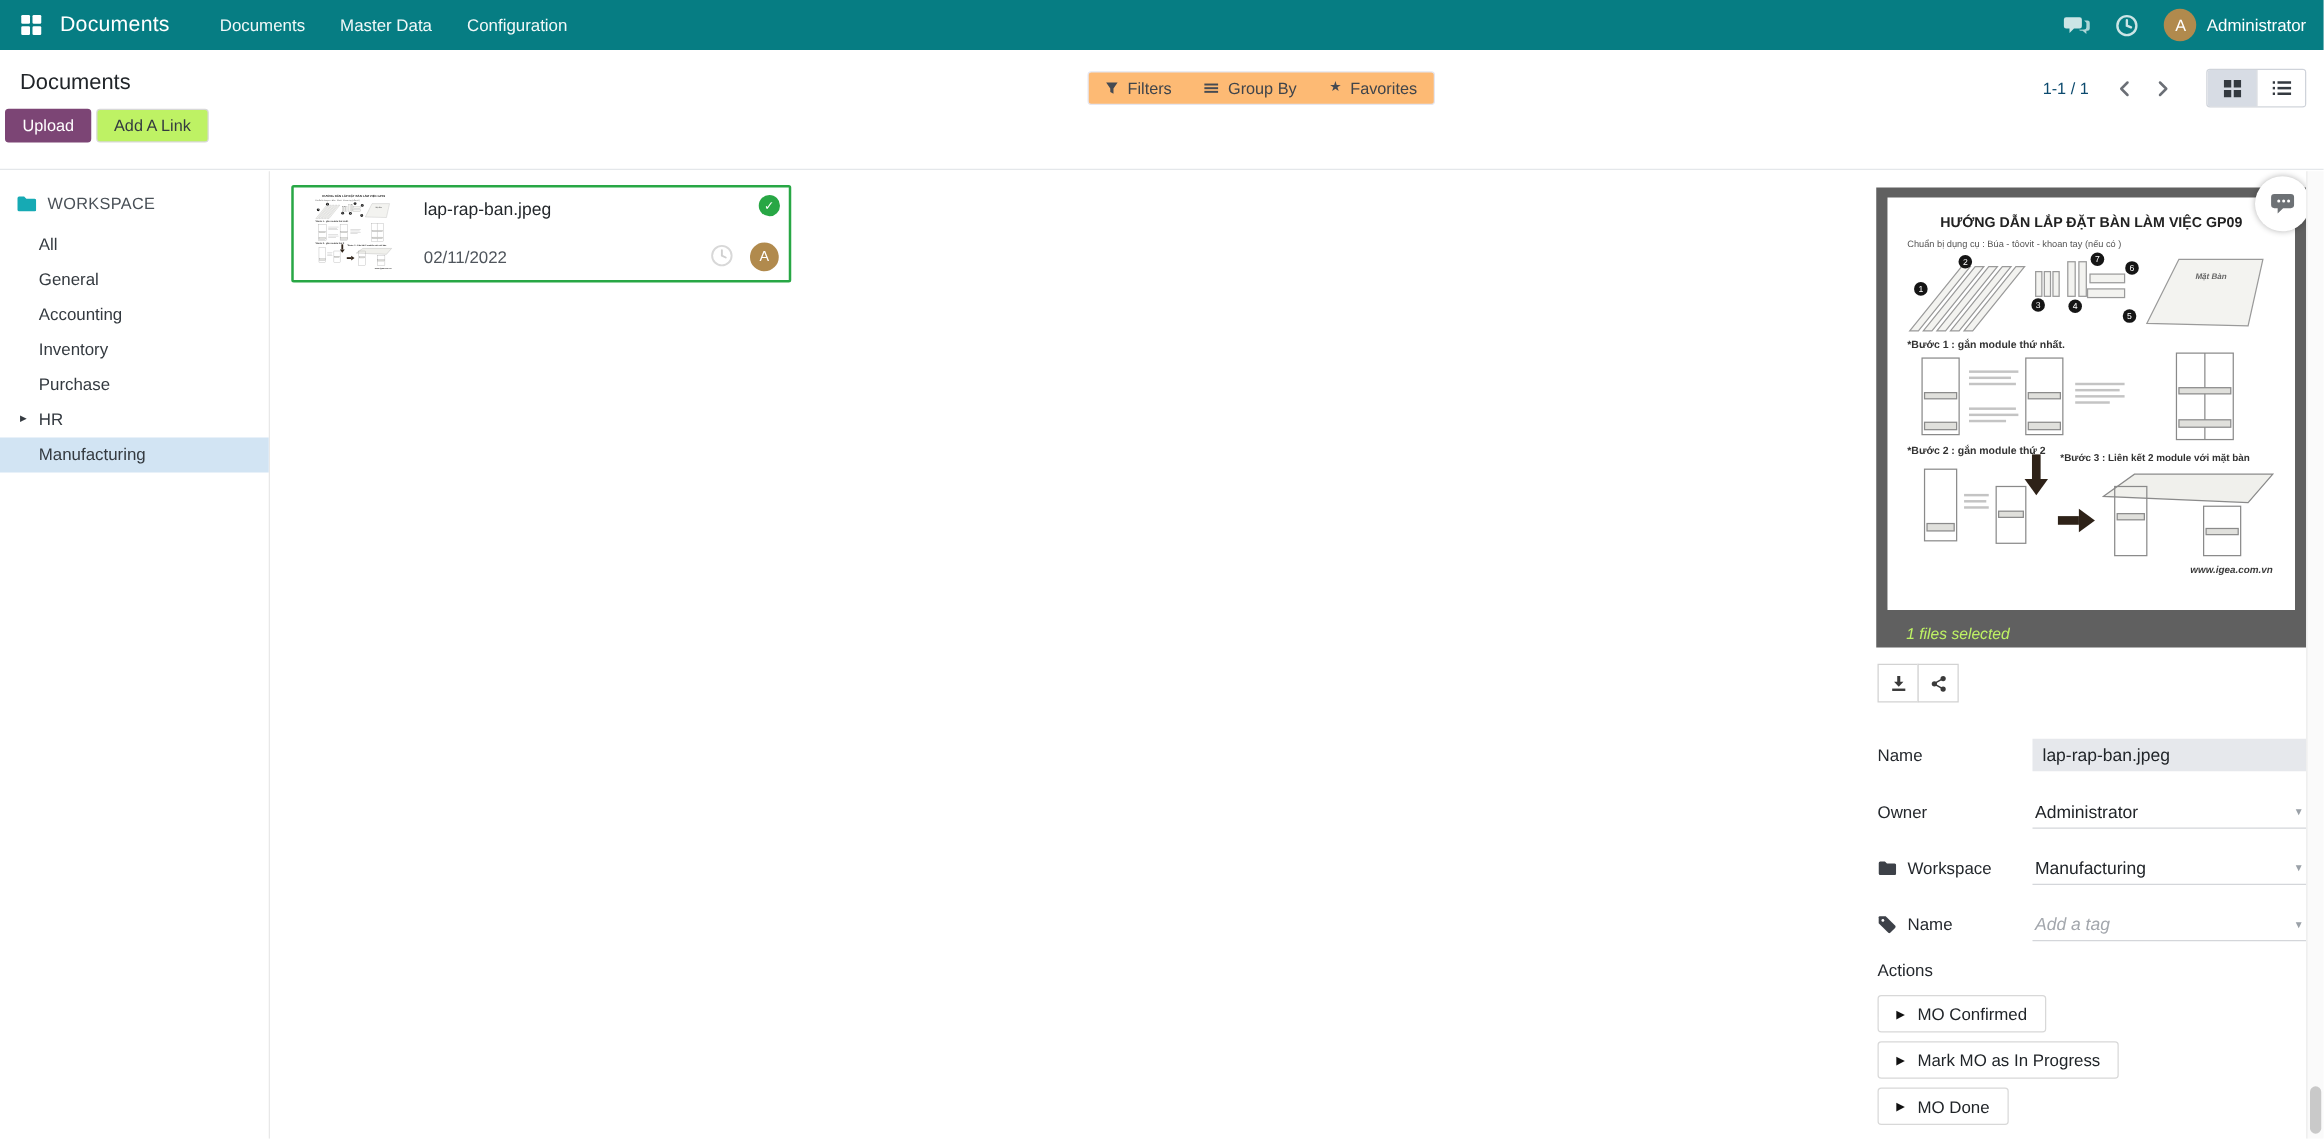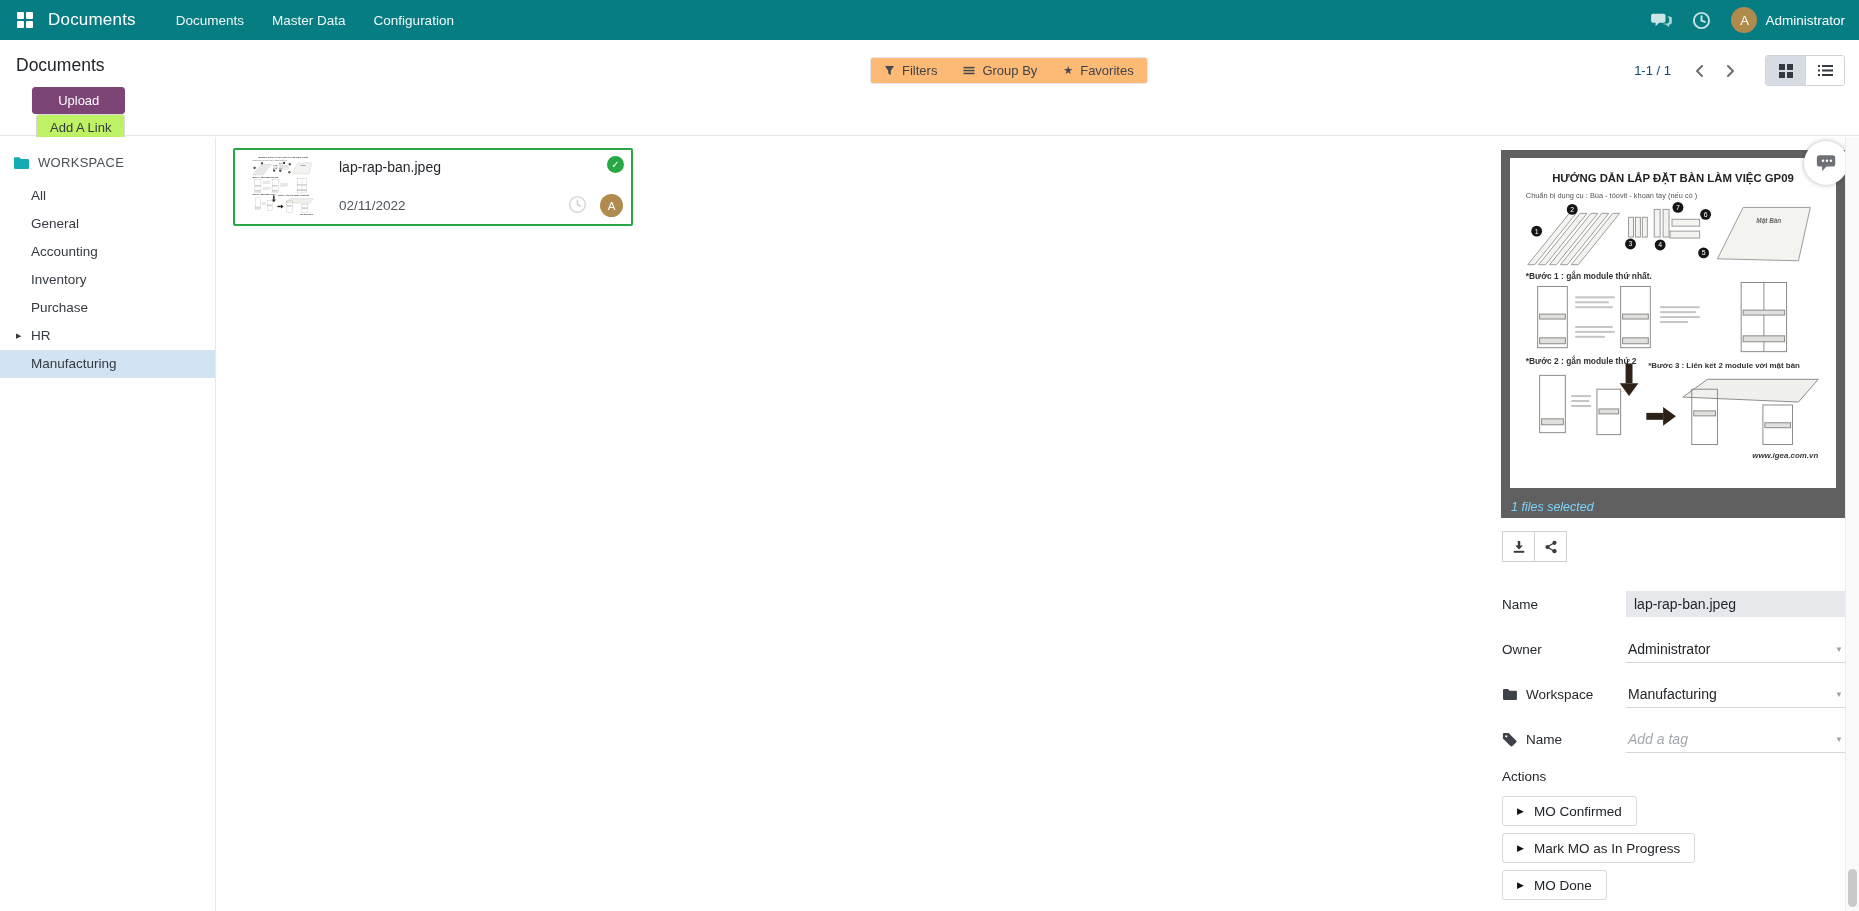--- a/index.html
+++ b/index.html
@@ -15,21 +15,21 @@
   .nav-menu { display:flex; height:100%; align-items:center; }
   .nav-menu .nav-item { color:rgba(255,255,255,.95); text-decoration:none; font-size:13.5px; padding:0 14px; height:100%; display:flex; align-items:center; cursor:pointer; }
   .nav-right { display:flex; align-items:center; gap:20px; }
   .nav-icon { display:flex; align-items:center; cursor:pointer; opacity:.92; }
   .user { display:flex; align-items:center; font-size:13.5px; cursor:pointer; }
   .avatar-sm { width:26px; height:26px; border-radius:50%; background:#b18a4d; color:#fff; font-size:13px; display:flex; align-items:center; justify-content:center; margin-right:8px; }
 
   
   .control-panel { position:relative; height:96px; background:#fff; border-bottom:1px solid #e4e7ea; }
   .page-title { position:absolute; left:16px; top:15px; font-size:17.5px; color:#212529; }
-  .cp-buttons { position:absolute; left:32px; top:47px; display:flex;flex-direction:column; }
+  .cp-buttons { position:absolute; left:4px; top:47px; display:flex; }
   .btn-upload { background:#7c4575; color:#fff; border:1px solid #7c4575; padding:5px 13px; font-size:13px; border-radius:3px; cursor:pointer; font-family:inherit; }
   .btn-addlink { background:#bef264; color:#343a40; border:1px solid #d8d8d8; padding:5px 13px; font-size:13px; border-radius:3px; margin-left:4px; cursor:pointer; font-family:inherit; }
   .cp-right { position:absolute; left:870px; right:14px; top:8px; }
   .search-row { position:relative; height:34px; border-bottom:1px solid #d8dade; }
   .search-row input { border:none; outline:none; width:100%; font-size:14.5px; padding:7px 30px 7px 6px; color:#212529; background:transparent; font-family:inherit; }
   .search-row input::placeholder { color:#8e939a; }
   .search-icon { position:absolute; right:4px; top:8px; cursor:pointer; }
   .cp-bottom { margin-top:7px; display:flex; align-items:center; }
   .filter-group { display:flex; background:#fdba74; border:1px solid #e5e6f0; border-radius:3px; overflow:hidden; }
   .filter-btn { display:flex; gap:7px; align-items:center; padding:5px 13px; font-size:13px; color:#3f444b; background:transparent; border:none; cursor:pointer; font-family:inherit; }
@@ -57,21 +57,21 @@
   .card-title { position:absolute; left:104px; top:9px; font-size:14px; color:#23272b; }
   .card-date { position:absolute; left:104px; bottom:11px; font-size:13.5px; color:#4f555c; }
   .check-badge { position:absolute; right:7px; top:6px; width:17px; height:17px; border-radius:50%; background:#28a745; color:#fff; font-size:10px; display:flex; align-items:center; justify-content:center; cursor:pointer; }
   .card-clock { position:absolute; right:44px; bottom:10px; cursor:pointer; }
   .card-avatar { position:absolute; right:8px; bottom:7px; width:23px; height:23px; border-radius:50%; background:#b18a4d; color:#fff; font-size:11.5px; display:flex; align-items:center; justify-content:center; }
 
   
   .panel { width:359px; flex-shrink:0; position:relative; background:#fff; }
   .preview-box { position:absolute; left:1px; top:13px; width:344px; height:368px; background:#606060; cursor:pointer; }
   .preview-img { position:absolute; left:9px; top:8px; width:326px; height:330px; background:#fff; overflow:hidden; }
-  .preview-caption { position:absolute; left:0; right:0; bottom:0; height:22px; font-size:12.5px; font-style:italic; color:#7dd3fc; padding-left:10px; display:flex; align-items:center; }
+  .preview-caption { position:absolute; left:0; right:0; bottom:0; height:22px; font-size:12.5px; font-style:italic; color:#bef264; padding-left:24px; display:flex; align-items:center; }
   .chatter-toggle { position:absolute; right:-3px; top:-9px; width:44px; height:44px; border-radius:50%; background:#fff; box-shadow:0 0 5px rgba(0,0,0,.3); display:flex; align-items:center; justify-content:center; cursor:pointer; }
   .panel-toolbar { position:absolute; left:2px; top:394px; display:flex; }
   .tool-btn { width:33px; height:31px; background:#fff; border:1px solid #d2d2d2; display:flex; align-items:center; justify-content:center; cursor:pointer; }
   .tool-btn + .tool-btn { margin-left:-1px; }
   .fields { position:absolute; left:2px; top:452px; right:14px; }
   .f-row { display:flex; align-items:center; min-height:30px; margin-bottom:15px; }
   .f-label { width:124px; font-size:13.5px; color:#24282d; display:flex; gap:9px; align-items:center; flex-shrink:0; }
   .f-value { flex:1; font-size:14px; color:#212529; padding:5px 8px; position:relative; cursor:text; }
   .f-value.filled-input { background:#e6e8ec; }
   .f-select { flex:1; font-size:14px; color:#212529; padding:5px 18px 5px 2px; border-bottom:1px solid #d4d6da; position:relative; cursor:pointer; }

